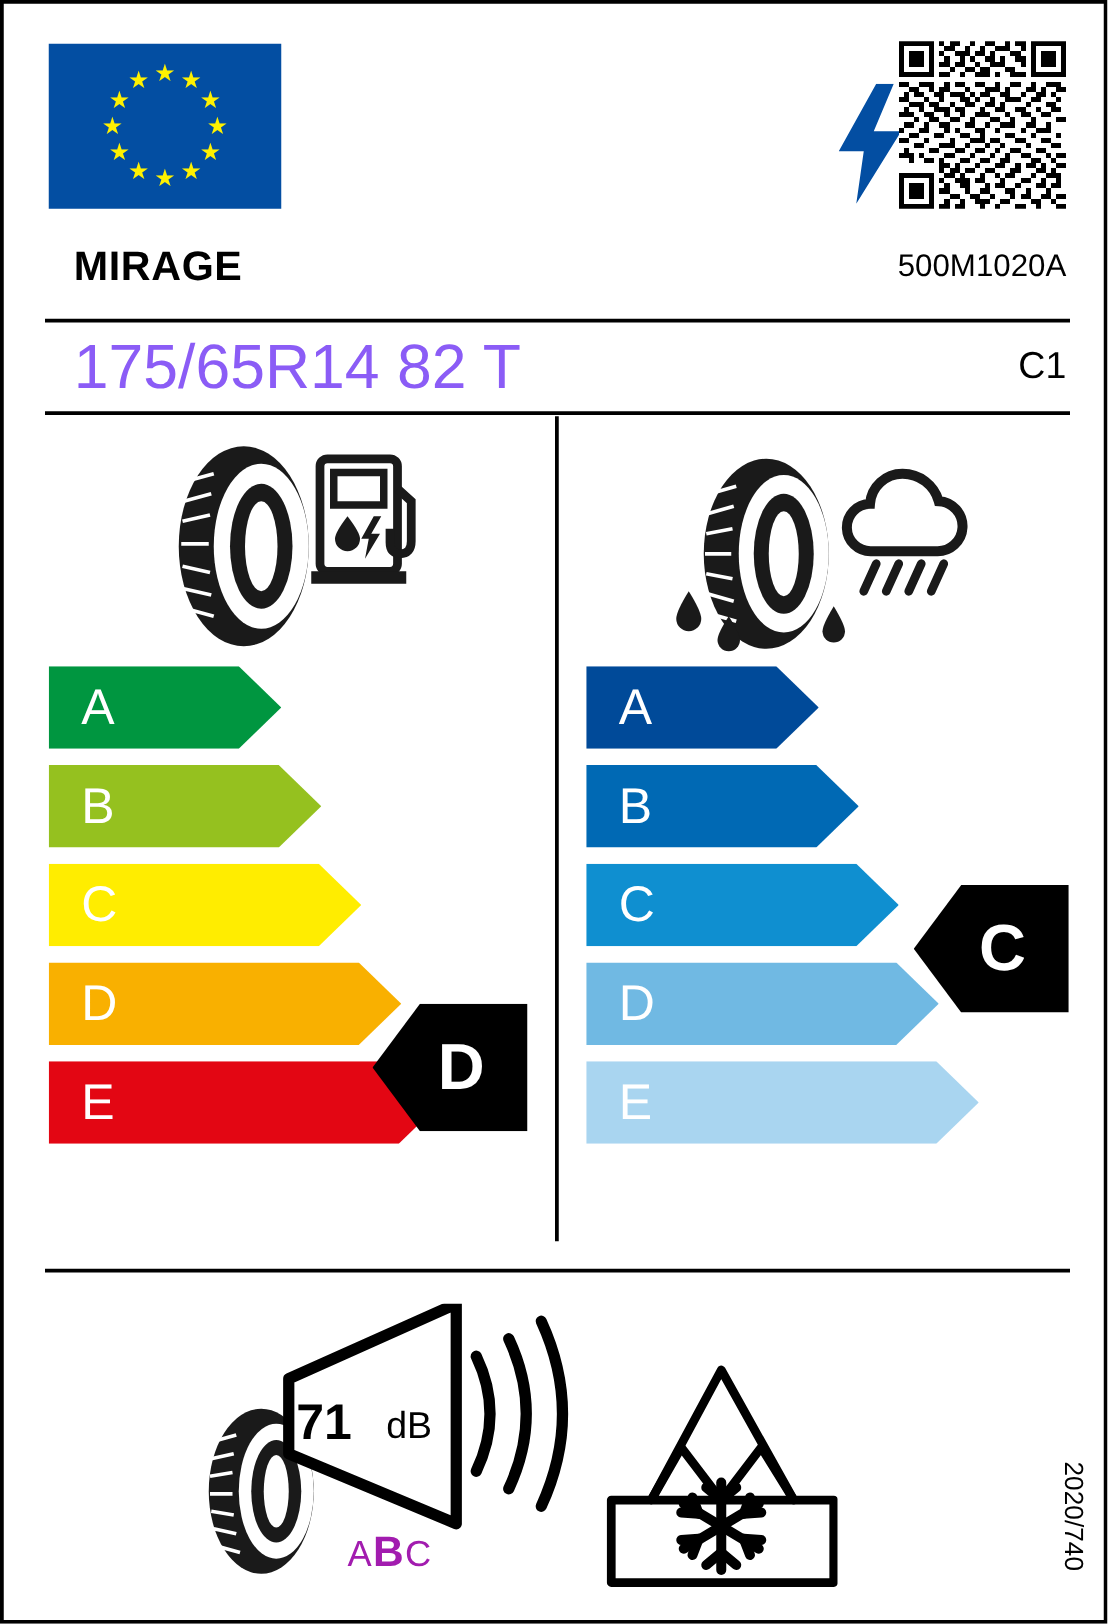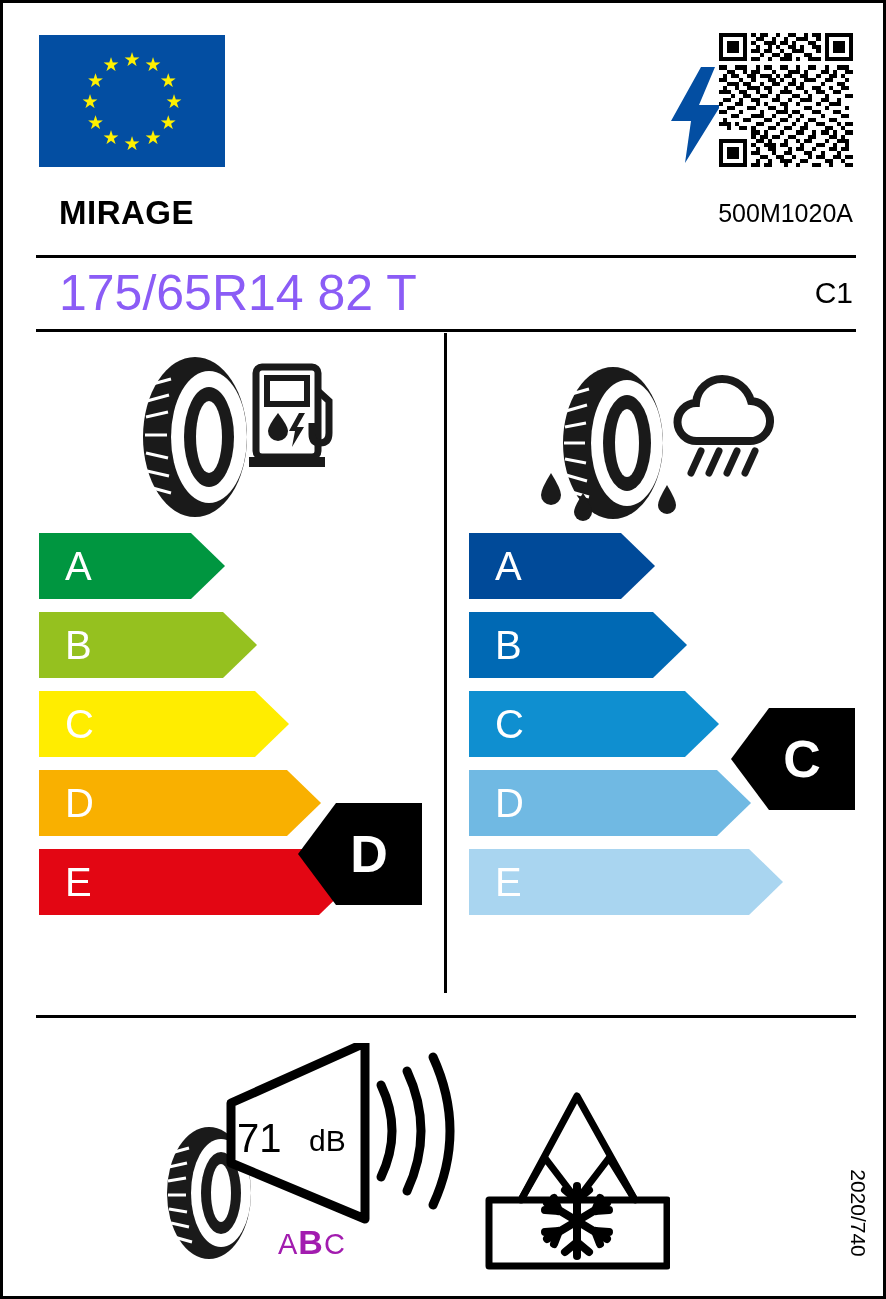--- a/index.html
+++ b/index.html
@@ -214,21 +214,21 @@
     left: 150px;
     top: 1040px;
     width: 330px;
     height: 230px;
   }
   .noise-value {
     position: absolute;
     left: 234px;
     top: 1113px;
     font-size: 40px;
-    font-weight: normal;
+    font-weight: bold;
     color: #000;
     line-height: 44px;
   }
   .noise-unit {
     position: absolute;
     left: 306px;
     top: 1118px;
     font-size: 30px;
     color: #000;
     line-height: 40px;

